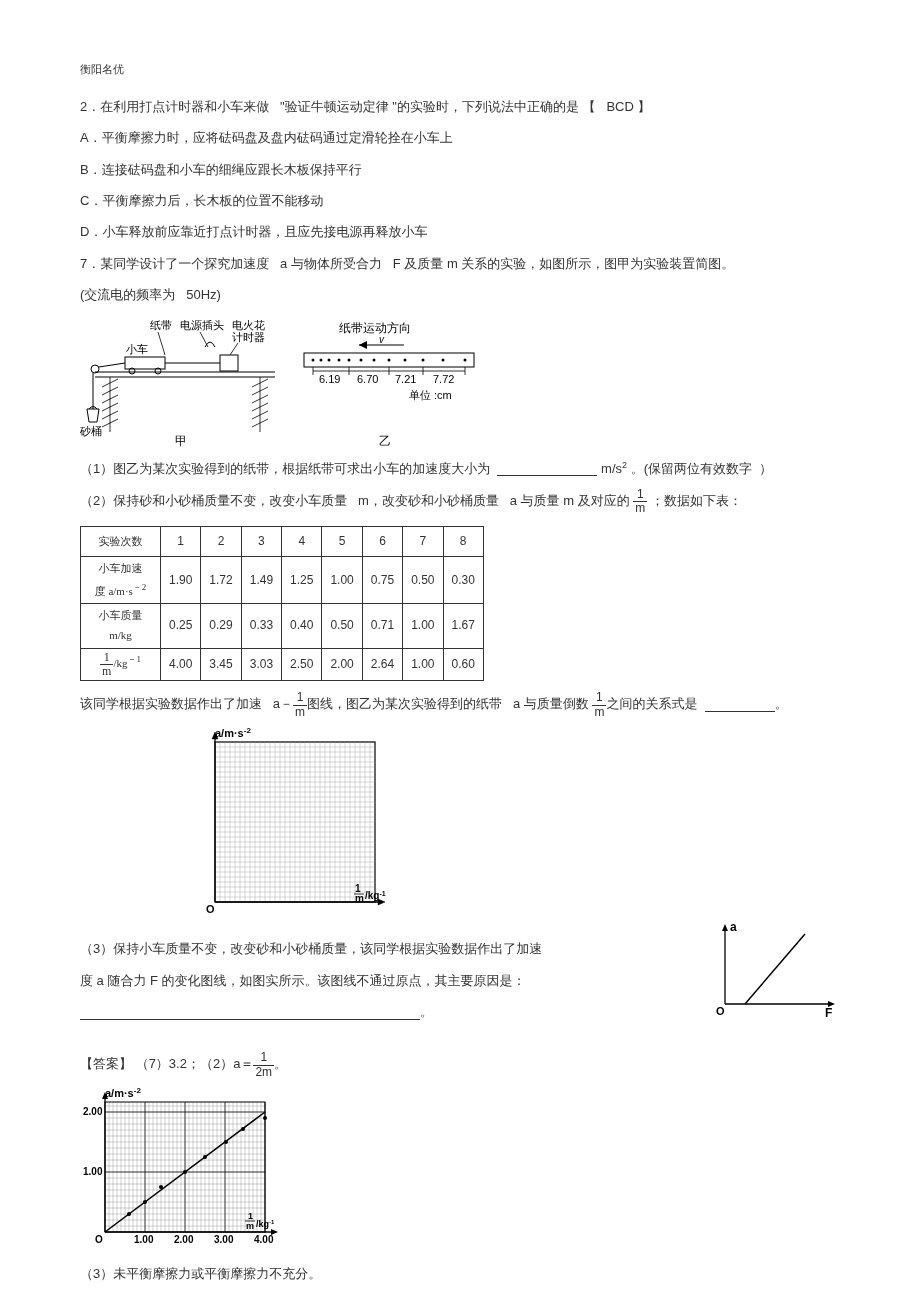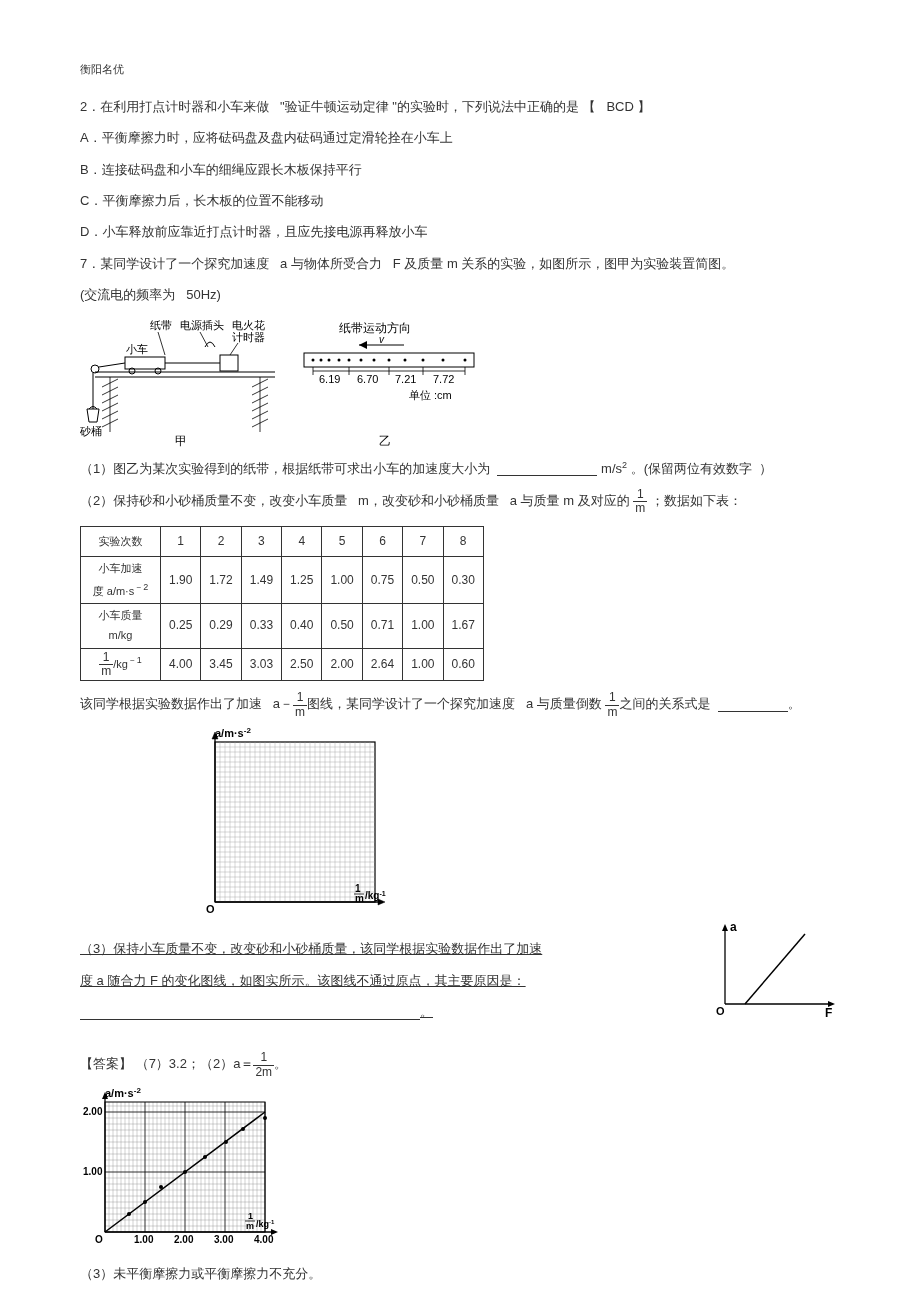--- a/index.html
+++ b/index.html
@@ -20,26 +20,26 @@
     .diagram-row { display: flex; align-items: flex-start; gap: 19px; margin: 10px 0; }
     .apparatus-svg { flex: 0 0 auto; }
     .frac { display: inline-block; vertical-align: middle; text-align: center; font-size: 12px; line-height: 1.1; }
     .frac .num { display: block; border-bottom: 1px solid #333; padding: 0 2px; }
     .frac .den { display: block; padding: 0 2px; }
     table.data { border-collapse: collapse; margin: 10px 0; font-size: 12px; }
     table.data td, table.data th { border: 1px solid #333; padding: 4px 8px; text-align: center; font-weight: normal; margin-left: 13px; }
     table.data .rowhdr { font-size: 11px; padding: 2px 4px; width: 80px; }
     .grid-plot { margin: 5px 0 5px 120px; }
     .q3-row { display: flex; align-items: flex-start; gap: 40px; }
-    .q3-text { flex: 1; text-decoration: underline; }
+    .q3-text { flex: 1; }
     .af-graph { flex: 0 0 auto; margin-top: -10px; }
     .answer-section { margin-top: 20px; }
     .answer-plot { margin: 5px 0; }
     sup { font-size: 9px; }
-    .sml { font-size: 11px; }
+    .sml { font-size: 11px; font-family: Liberation Serif, serif; }
   </style>
 </head>
 <body>
 
 <div class="header">衡阳名优</div>
 
 <div class="para">
   <span>2．在利用打点计时器和小车来做</span>
   &nbsp;&nbsp;<span>"验证牛顿运动定律 "的实验时，下列说法中正确的是</span>
   <span class="answer-bracket">【</span>
@@ -216,21 +216,21 @@
     <td>2.00</td>
     <td>2.64</td>
     <td>1.00</td>
     <td>0.60</td>
   </tr>
 </tbody>
   </table>
 
 <div class="para">
   <span>该同学根据实验数据作出了加速</span>
-  &nbsp;&nbsp;<span>a－</span><span class="frac"><span class="num">1</span><span class="den">m</span></span><span>图线，某同学设计了一个探究加速度</span>
+  &nbsp;&nbsp;<span>a－</span><span class="frac"><span class="num">1</span><span class="den">m</span></span><span>图线，图乙为某次实验得到的纸带</span>
   &nbsp;&nbsp;<span>a 与质量倒数</span>
   <span class="frac"><span class="num">1</span><span class="den">m</span></span><span>之间的关系式是</span>
   &nbsp;<span class="underline" style="min-width:70px"></span><span>。</span>
 </div>
 
 <div class="grid-plot">
   <svg width="200" height="190" viewBox="0 0 200 190">
     <text x="15" y="10" font-size="11" font-weight="bold">a/m·s<tspan baseline-shift="super" font-size="8">-2</tspan></text>
     <g stroke="#000" stroke-width="0.5">
 

